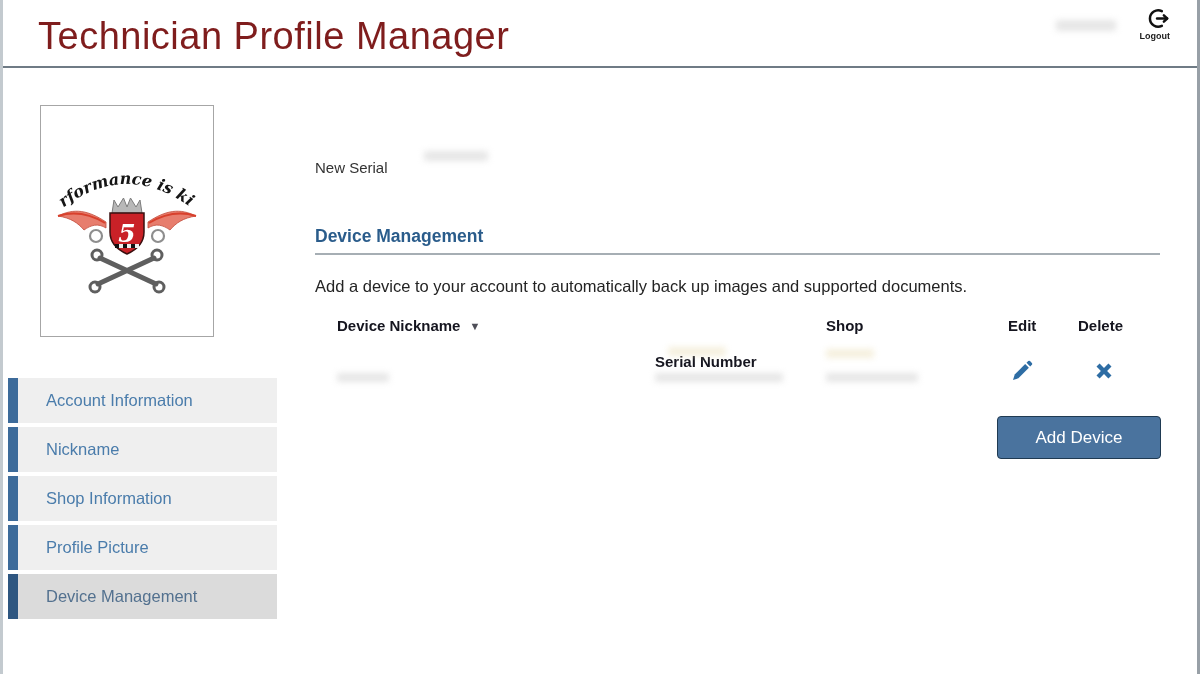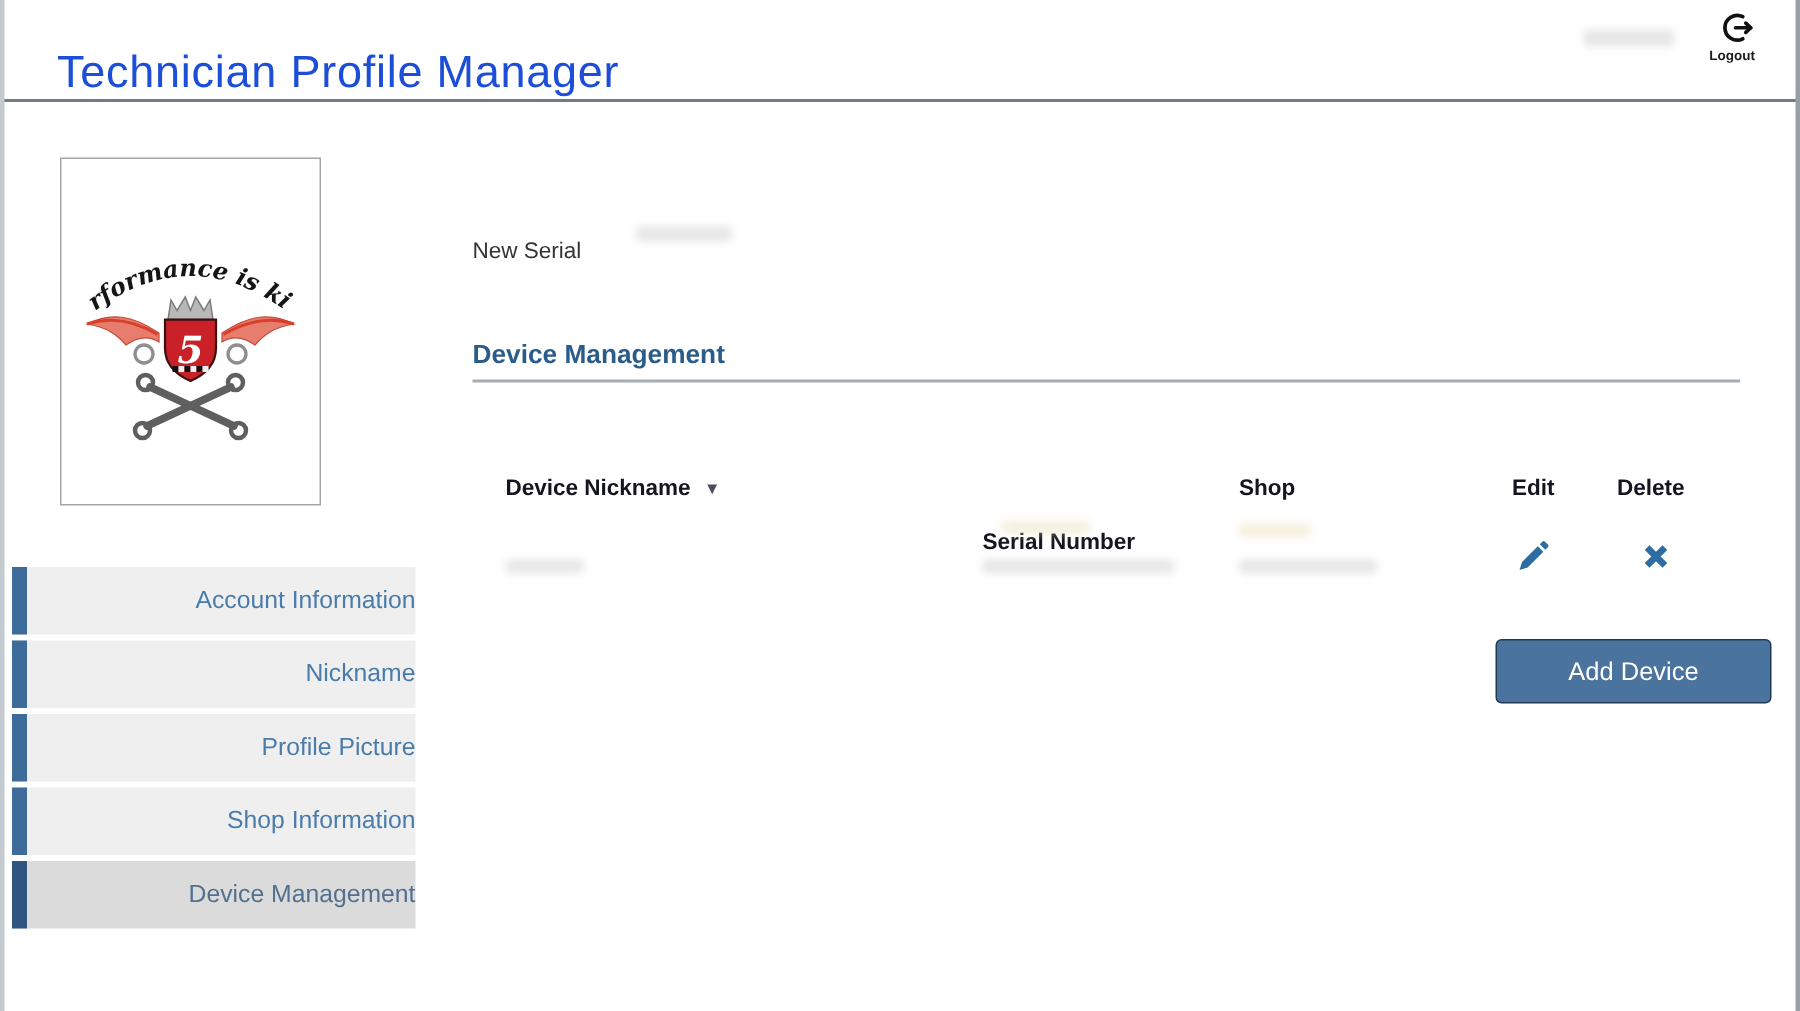--- a/index.html
+++ b/index.html
@@ -6,40 +6,40 @@
   html, body { margin: 0; padding: 0; background: #ffffff; }
   body { font-family: "Liberation Sans", sans-serif; }
   .page { position: relative; width: 1200px; height: 674px; background: #fff; overflow: hidden; }
 
   
   .edge-left  { position: absolute; left: 0; top: 0; width: 3px; height: 100%; background: #c3cacf; }
   .edge-right { position: absolute; right: 0; top: 0; width: 3px; height: 100%; background: #98a0a7; }
 
   
   .app-header { position: absolute; left: 0; top: 0; width: 100%; height: 68px; background: #fff; border-bottom: 2px solid #6f7b85; }
-  .app-title  { position: absolute; left: 38px; top: 15px; font-size: 30px; color: #1d4ed8; letter-spacing: .5px; white-space: nowrap; margin-top: 17px; }
+  .app-title  { position: absolute; left: 38px; top: 15px; font-size: 38px; color: #7f1d1d; letter-spacing: .5px; white-space: nowrap; }
   .logout-button { position: absolute; left: 1122px; top: 7px; width: 48px; text-align: right; cursor: pointer; }
   .logout-icon svg { width: 23px; height: 23px; display: inline-block; }
   .logout-label { font-size: 9px; font-weight: bold; color: #1c1c1c; margin-top: -3px; }
 
   
   .redact { position: absolute; background: #cdcdcd; opacity: .5; filter: blur(3px); border-radius: 2px; }
   .redact.warm { background: #e9ddb4; opacity: .45; }
   .redact-user   { left: 1056px; top: 20px;  width: 60px;  height: 11px; }
   .redact-name   { left: 424px;  top: 151px; width: 64px;  height: 10px; }
   .redact-nick   { left: 337px;  top: 373px; width: 52px;  height: 9px; }
   .redact-serial { left: 655px;  top: 373px; width: 128px; height: 9px; }
   .redact-date   { left: 826px;  top: 373px; width: 92px;  height: 9px; }
   .redact-sm1    { left: 668px;  top: 347px; width: 58px;  height: 9px; }
   .redact-sm2    { left: 826px;  top: 349px; width: 48px;  height: 9px; }
 
   
   .profile-box { position: absolute; left: 40px; top: 105px; width: 174px; height: 232px; background: #fff; border: 1px solid #a6a6a6; display: flex; align-items: center; justify-content: center; }
   .sidebar-nav { position: absolute; left: 8px; top: 378px; width: 269px; display: flex; flex-direction: column; gap: 4px; }
-  .nav-item { height: 45px; line-height: 45px; background: #efefef; border-left: 10px solid #3d6b9a; color: #4a7cab; font-size: 16.5px; padding-left: 28px; cursor: pointer; white-space: nowrap; text-align: right; }
+  .nav-item { height: 45px; line-height: 45px; background: #efefef; border-left: 10px solid #3d6b9a; color: #4a7cab; font-size: 16.5px; padding-left: 28px; cursor: pointer; white-space: nowrap; }
   .nav-item.active { background: #dbdbdb; border-left-color: #2e5680; color: #53718f; }
 
   
   .member-status { position: absolute; left: 315px; top: 159px; font-size: 15px; color: #333; }
   .section-title { position: absolute; left: 315px; top: 226px; margin: 0; font-size: 17.5px; font-weight: bold; color: #2a5c8b; }
   .section-divider { position: absolute; left: 315px; top: 253px; width: 845px; height: 2px; background: #a6aeb4; }
   .description { position: absolute; left: 315px; top: 277px; margin: 0; font-size: 16.5px; color: #242424; }
 
   .col-header { position: absolute; top: 317px; font-size: 15px; font-weight: bold; color: #15151f; white-space: nowrap; }
   .col-nickname { left: 337px; cursor: pointer; }
@@ -47,21 +47,21 @@
   .col-date     { left: 826px; }
   .col-edit     { left: 1008px; }
   .col-delete   { left: 1078px; }
   .sort-icon { display: inline-block; margin-left: 9px; font-size: 11px; color: #4e4e58; vertical-align: 1px; }
 
   .action-btn { position: absolute; width: 26px; height: 26px; cursor: pointer; background: none; border: none; padding: 0; }
   .edit-btn   { left: 1009px; top: 359px; }
   .delete-btn { left: 1091px; top: 359px; }
   .action-btn svg { width: 24px; height: 24px; }
 
-  .add-device-button { position: absolute; left: 997px; top: 426px; width: 184px; height: 43px; background: #4a739e; border: 1px solid #1f3a52; border-radius: 4px; color: #fff; font-size: 17px; font-family: "Liberation Sans", sans-serif; cursor: pointer; }
+  .add-device-button { position: absolute; left: 997px; top: 416px; width: 164px; height: 43px; background: #4a739e; border: 1px solid #1f3a52; border-radius: 4px; color: #fff; font-size: 17px; font-family: "Liberation Sans", sans-serif; cursor: pointer; }
 </style>
 </head>
 <body>
 
 <div class="page">
 
   <div class="app-header">
     <div class="app-title">Technician Profile Manager</div>
     <div class="redact redact-user"></div>
     <div class="logout-button">
@@ -114,30 +114,31 @@
         <circle cx="115" cy="141" r="5" stroke-width="3"></circle>
         <circle cx="113" cy="109" r="5" stroke-width="3"></circle>
         <circle cx="51" cy="141" r="5" stroke-width="3"></circle>
       </g>
     </svg>
   </div>
 
   <div class="sidebar-nav">
     <div class="nav-item"><span>Account Information</span></div>
     <div class="nav-item"><span>Nickname</span></div>
+    <div class="nav-item"><span>Shop Information</span></div>
     <div class="nav-item"><span>Profile Picture</span></div>
-    <div class="nav-item"><span>Shop Information</span></div>
     <div class="nav-item active"><span>Device Management</span></div>
   </div>
 
   <div class="redact redact-name"></div>
   <div class="member-status">New Serial</div>
 
   <h2 class="section-title">Device Management</h2>
   <div class="section-divider"></div>
+  <p class="description">Add a device to your account to automatically back up images and supported documents.</p>
 
   <div class="col-header col-nickname">
     <span>Device Nickname</span><span class="sort-icon">▼</span>
   </div>
   <div class="col-header col-serial">Serial Number</div>
   <div class="col-header col-date">Shop</div>
   <div class="col-header col-edit">Edit</div>
   <div class="col-header col-delete">Delete</div>
 
   <div>

